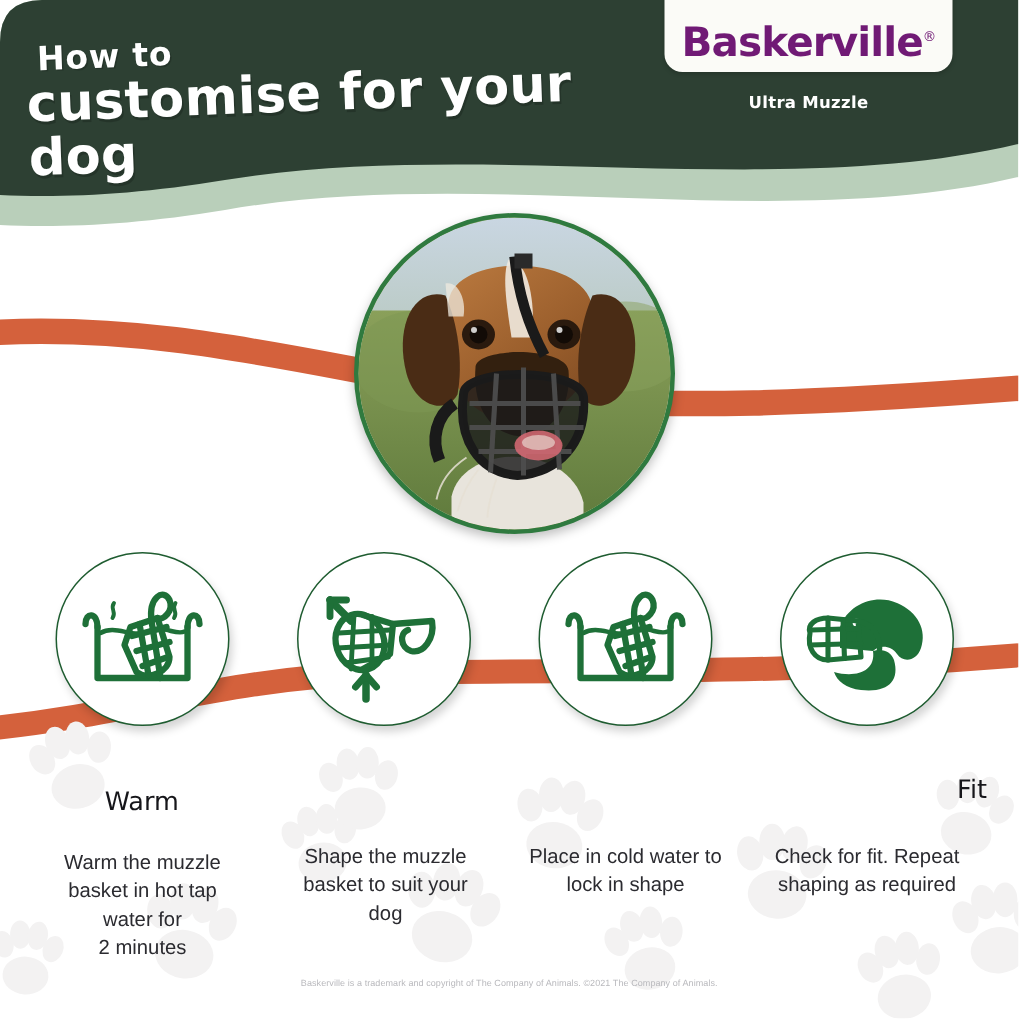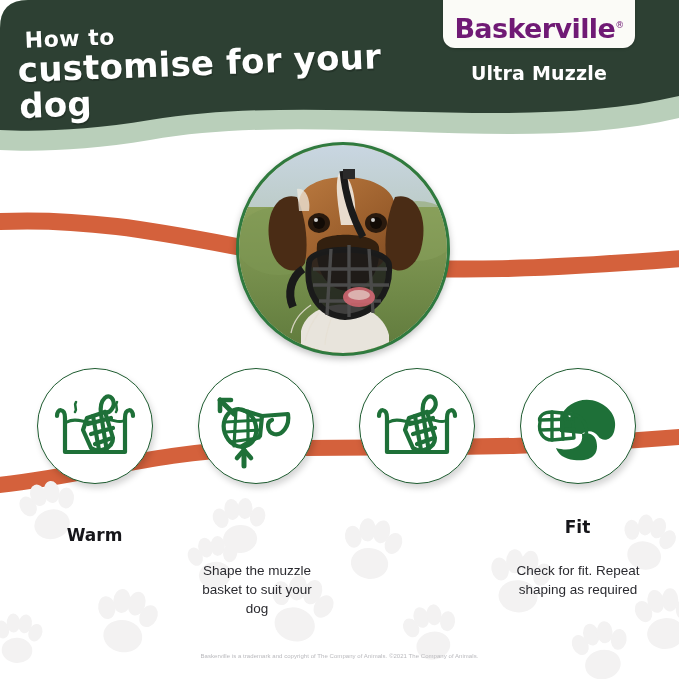--- a/index.html
+++ b/index.html
@@ -91,21 +91,21 @@
     font-weight: normal;
   }
   .sub-brand {
     position: absolute;
     left: 443px;
     top: 62px;
     width: 192px;
     text-align: center;
     font-family: "DejaVu Sans", sans-serif;
     font-weight: bold;
-    font-size: 19px;
+    font-size: 11px;
     color: #ffffff;
     letter-spacing: 0.2px;
   }
 
   
   .hero-circle {
     position: absolute;
     left: 236px;
     top: 142px;
     width: 208px;
@@ -143,38 +143,38 @@
   .sc1 { left: 198px; top: 0; }
   .sc2 { left: 359px; top: 0; }
   .sc3 { left: 520px; top: 0; }
 
   
   .step-label {
     position: absolute;
     width: 161px;
     text-align: center;
     font-family: "DejaVu Sans", sans-serif;
-    font-weight: bold;
+    font-weight: normal;
     font-size: 17px;
     color: #16161a;
   }
   .step-body {
     position: absolute;
     width: 170px;
     text-align: center;
     font-family: "Liberation Sans", sans-serif;
     font-size: 13.5px;
     line-height: 1.42;
     color: #2b2b30;
     white-space: pre-line;
   }
   .lbl0 { left: 14px;  top: 525px; }
   .lbl1 { left: 175px; top: 517px; }
   .lbl2 { left: 336px; top: 519px; }
-  .lbl3 { left: 497px; top: 517px; }
+  .lbl3 { left: 497px; top: 517px; text-align: right; }
   .bod0 { left: 10px;  top: 565px; }
   .bod1 { left: 172px; top: 561px; }
   .bod2 { left: 332px; top: 561px; }
   .bod3 { left: 493px; top: 561px; }
 
   
   .footer {
     position: absolute;
     left: 0;
     top: 653px;
@@ -406,21 +406,27 @@
 
           <path d="M 46 40 C 56 42, 62 50, 60 62" stroke-width="3.6"></path>
         </g>
       </svg>
     </div>
   </div>
 
   <div class="step-label lbl0">Warm</div>
   <div class="step-label lbl3">Fit</div>
 
+  <div class="step-body bod0">Warm the muzzle
+basket in hot tap
+water for
+2 minutes</div>
   <div class="step-body bod1">Shape the muzzle
 basket to suit your
 dog</div>
+  <div class="step-body bod2">Place in cold water to
+lock in shape</div>
   <div class="step-body bod3">Check for fit. Repeat
 shaping as required</div>
 
   <div class="footer">Baskerville is a trademark and copyright of The Company of Animals. ©2021 The Company of Animals.</div>
 
 </div>
 
 </body></html>

